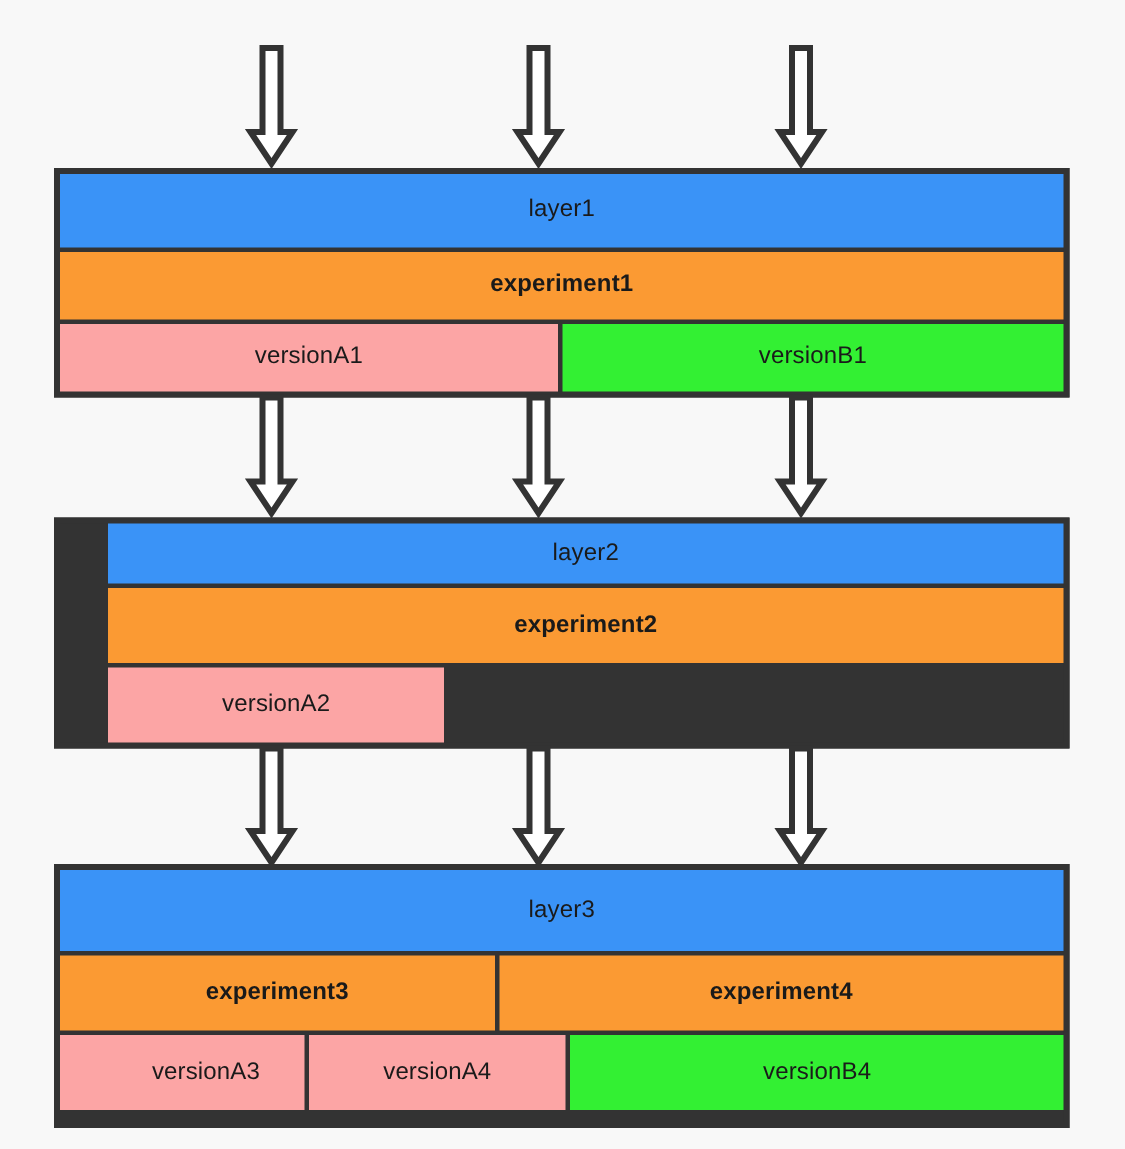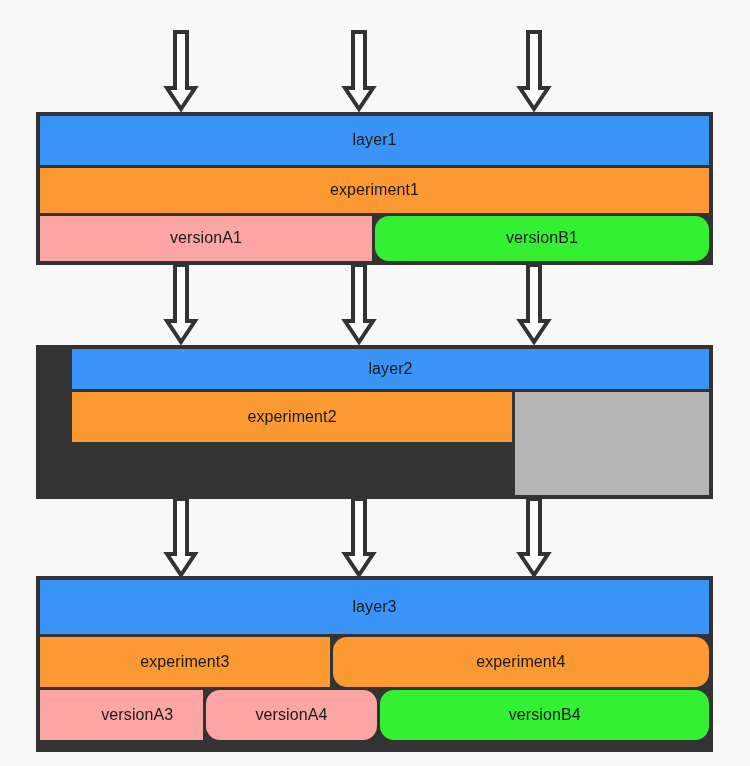--- a/index.html
+++ b/index.html
@@ -45,31 +45,32 @@
     box-sizing: border-box;
     display: flex;
     align-items: center;
     justify-content: center;
     font-size: 16px;
     color: #1a1a1a;
     letter-spacing: 0.1px;
     overflow: hidden;
     white-space: nowrap;
   }
-  .cell + .cell { margin-left: 3px; border-radius: 14px; }
+  .cell + .cell { margin-left: 3px; }
 
   .c-layer      { background: #3a93f7; }
-  .c-experiment { background: #fb9a33; }
+  .c-experiment { background: #fb9a33; font-weight: bold; }
   .c-versionA   { background: #fca5a5; }
   .c-versionB   { background: #33f033; }
   .c-empty      { background: #b5b5b5; }
 
   
   .block-split {
     display: flex;
+    flex-direction: column;
   }
   .block-split .left-col {
     display: flex;
     flex-direction: column;
   }
   .block-split .right-col {
     margin-left: 3px;
     display: flex;
   }
 
@@ -120,20 +121,21 @@
   <div class="layer-block" style="top:345px; height:154px;padding-left:32px;">
     <div class="row row-layer">
       <div class="cell c-layer" style="flex:1 1 100%;">layer2</div>
     </div>
     <div class="block-split" style="margin-top:3px; height:103px;">
       <div class="left-col" style="flex:0 0 69.1%;">
         <div class="row row-experiment" style="margin-top:0; height:50px;">
           <div class="cell c-experiment" style="flex:1 1 100%;">experiment2</div>
         </div>
         <div class="row row-version" style="height:50px;">
+          <div class="cell c-versionA" style="flex:0 0 35.2%;">versionA2</div>
         </div>
       </div>
       <div class="right-col" style="flex:1 1 auto;">
         <div class="cell c-empty" style="flex:1 1 100%;"></div>
       </div>
     </div>
   </div>
 
   <svg class="arrow" style="left:165px; top:499px;" width="32" height="78" viewBox="0 0 32 78">
     <path d="M10,0 L22,0 L22,55 L30,55 L16,76 L2,55 L10,55 Z" fill="#ffffff" stroke="#333333" stroke-width="4" stroke-linejoin="miter"></path>

